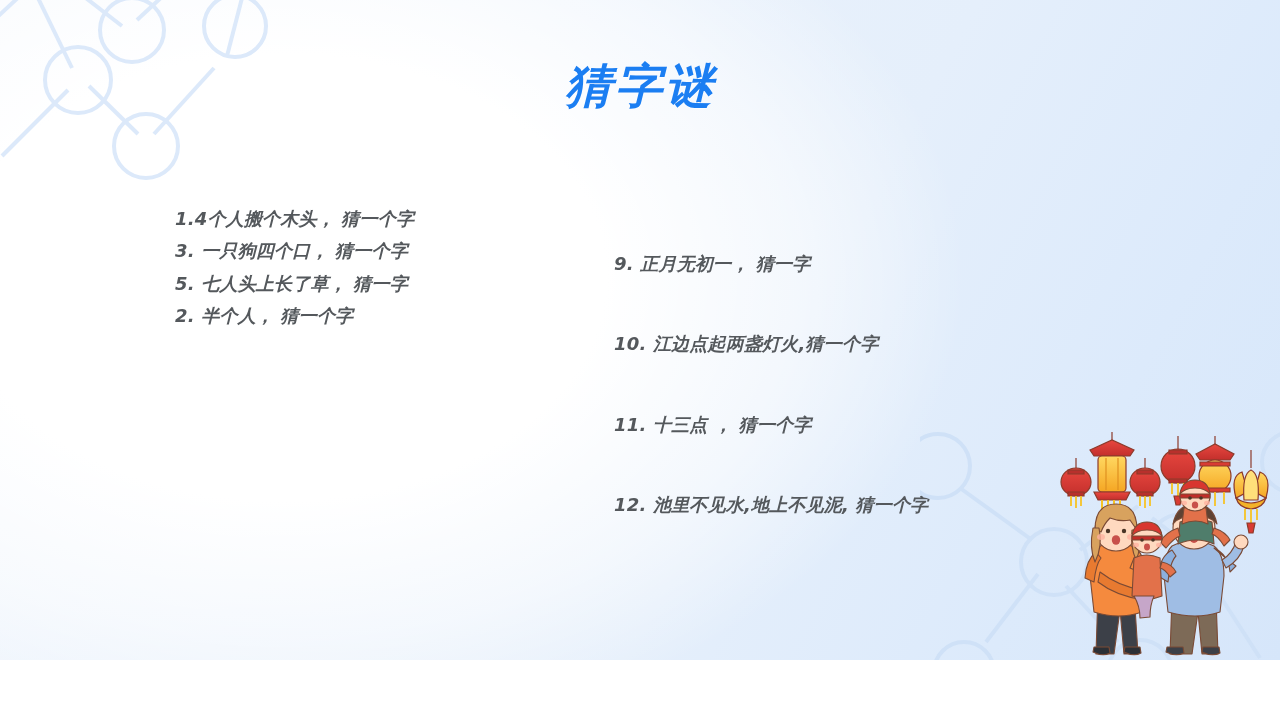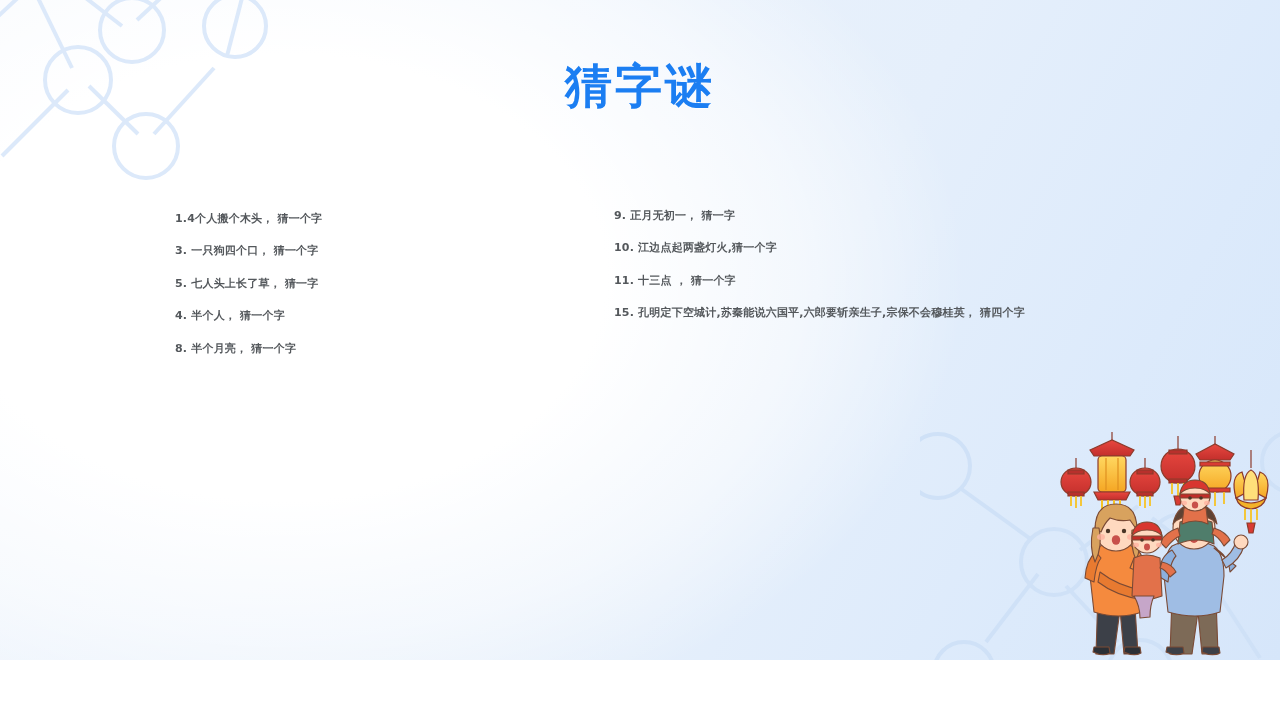--- a/index.html
+++ b/index.html
@@ -12,20 +12,21 @@
     background:#ffffff;
     position:relative;
   }
   #slide {
     position:absolute; inset:0;
     width:1280px; height:660px;
     overflow:hidden;
     background:
       radial-gradient(ellipse 900px 620px at 22% 42%, #ffffff 0%, #ffffff 36%, rgba(255,255,255,0.55) 58%, rgba(255,255,255,0) 76%),
       linear-gradient(118deg, #f4f8fd 0%, #eaf2fc 34%, #e5effb 60%, #dceafb 82%, #d6e6fa 100%);
+    font-style: italic;
   }
   
   .deco {
     position:absolute;
     pointer-events:none;
   }
   #deco-tl { left:-58px; top:-62px; width:330px; height:330px; opacity:1; }
   #deco-br { right:-40px; bottom:-30px; width:400px; height:280px; opacity:1; }
 
   
@@ -40,29 +41,29 @@
     letter-spacing:3px;
     color:#1b7ef2;
     text-shadow:0 1px 0 rgba(255,255,255,0.6);
   }
 
   
   .riddle-col {
     position:absolute;
     color:#54585c;
     font-weight:700;
-    font-size:11px;
+    font-size:18px;
     line-height:32.4px;
     letter-spacing:0.2px;
   }
   #col-left { left:175px; top:203px; width:400px; }
   #col-right { left:580px; top:200px; width:470px; }
 
   .riddle-line { white-space:normal; }
-  #col-right .riddle-line { text-indent:34px; }
+  #col-right .riddle-line { text-indent:34px;margin-top:48px; }
 
   
   #illustration {
     position:absolute;
     right:6px; bottom:0px;
     width:214px; height:232px;
   }
 </style>
 </head>
 <body>
@@ -92,29 +93,28 @@
       <circle cx="22" cy="322" r="31"></circle>
     </g>
   </svg>
 
   <div id="title">猜字谜</div>
 
   <div id="col-left" class="riddle-col">
     <div class="riddle-line">1.4个人搬个木头， 猜一个字</div>
     <div class="riddle-line">3. 一只狗四个口， 猜一个字</div>
     <div class="riddle-line">5. 七人头上长了草， 猜一字</div>
-    <div class="riddle-line">4. 半个人， 猜一个字</div>
-    <div class="riddle-line">8. 半个月亮， 猜一个字</div>
+    <div class="riddle-line">2. 半个人， 猜一个字</div>
   </div>
 
   <div id="col-right" class="riddle-col">
     <div class="riddle-line">9. 正月无初一， 猜一字</div>
     <div class="riddle-line">10. 江边点起两盏灯火,猜一个字</div>
     <div class="riddle-line">11. 十三点 ， 猜一个字</div>
-    <div class="riddle-line">15. 孔明定下空城计,苏秦能说六国平,六郎要斩亲生子,宗保不会穆桂英， 猜四个字</div>
+    <div class="riddle-line">12. 池里不见水,地上不见泥, 猜一个字</div>
   </div>
 
   <svg id="deco-br" class="deco" viewBox="0 0 400 280" xmlns="http://www.w3.org/2000/svg">
     <g stroke="#cfe1f7" stroke-width="4" fill="none">
       <line x1="40" y1="78" x2="112" y2="130"></line>
       <line x1="160" y1="140" x2="218" y2="96"></line>
       <line x1="232" y1="108" x2="300" y2="160"></line>
       <line x1="146" y1="176" x2="198" y2="232"></line>
       <line x1="300" y1="186" x2="340" y2="248"></line>
       <line x1="118" y1="164" x2="66" y2="232"></line>

